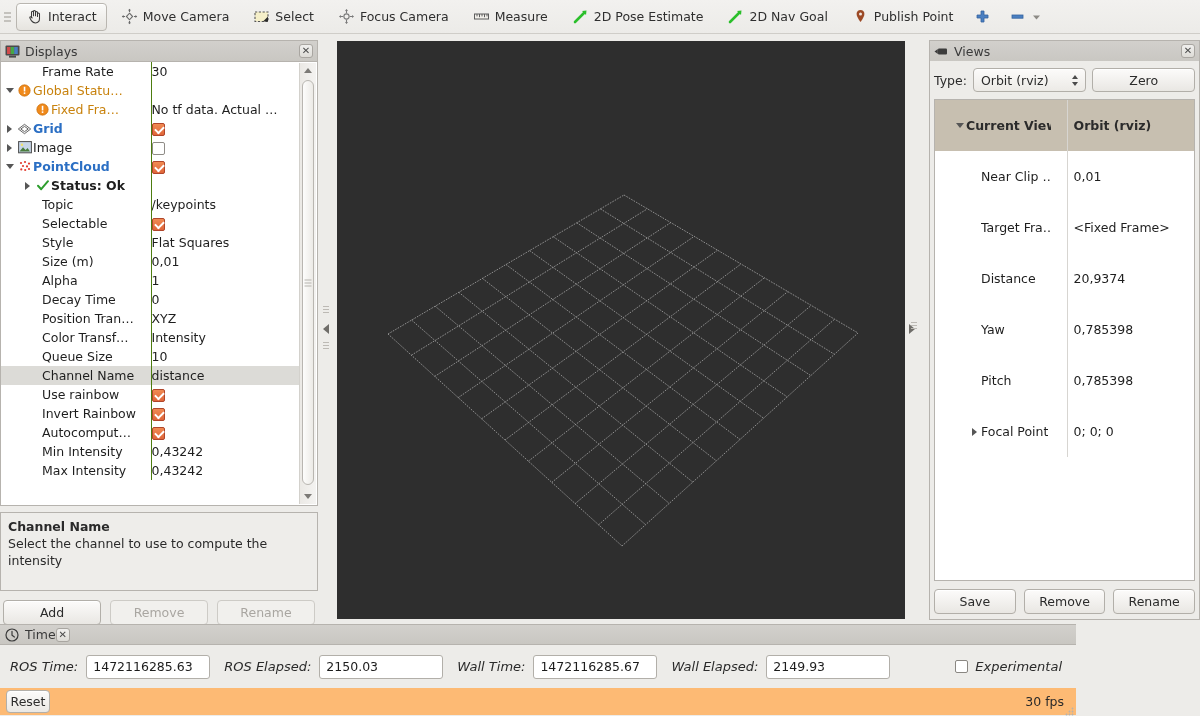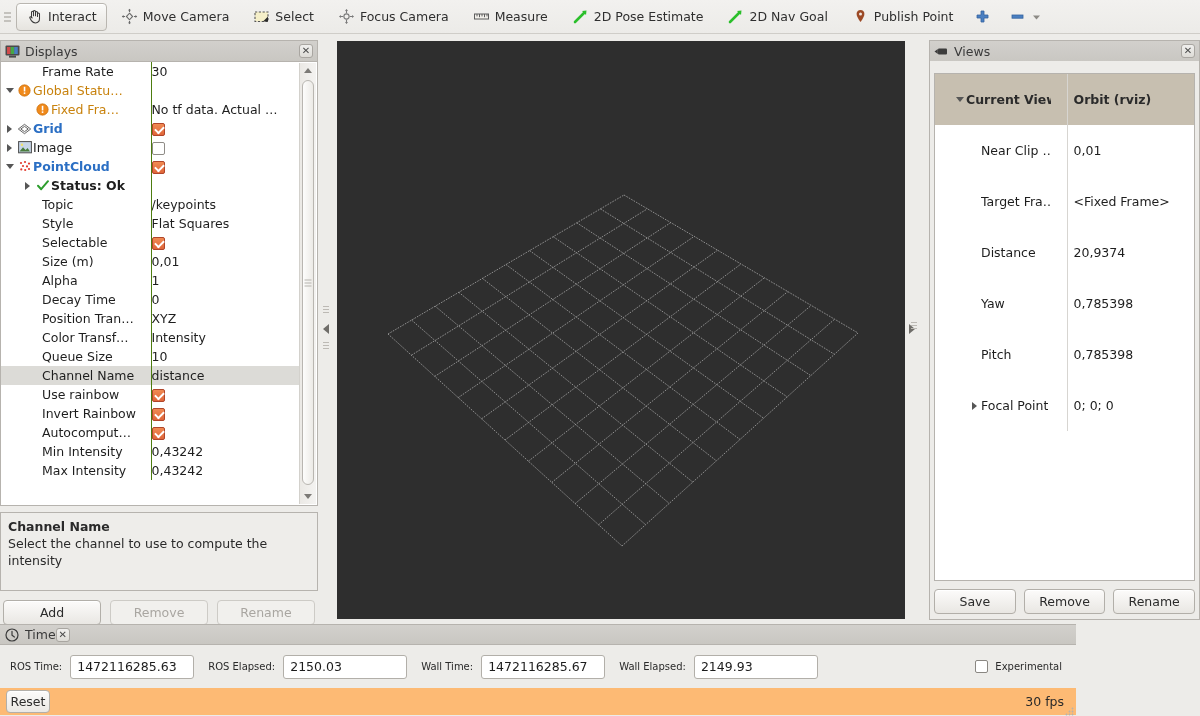--- a/index.html
+++ b/index.html
@@ -195,21 +195,21 @@
     height: 21px; display:flex; align-items:center;
     background: linear-gradient(to bottom,#d2d0cc,#c9c7c2);
     border-top:1px solid #b6b3ae; border-bottom:1px solid #b6b3ae;
     padding: 0 5px; color:#3a3a3a;
   }
   #time-title .pt-ico { width:14px;height:14px;margin-right:6px; }
   #time-body {
     height: 43px; background:#edece9; display:flex; align-items:center;
     padding-left: 10px; gap: 8px;
   }
-  .tlbl { font-size: 10px; color:#2a2a2a; }
+  .tlbl { font-size: 13px; color:#2a2a2a;font-style:italic; }
   .tinput {
     height: 24px; background:#fff; border:1px solid #b2afa9; border-radius:3px;
     display:flex; align-items:center; padding-left:6px; font-size:12.5px; color:#1c1c1c;
   }
   .w128 { width: 124px; }
   .w124 { width: 124px; }
   #exp-wrap { margin-left:auto; margin-right: 14px; display:flex; align-items:center; gap:7px; }
   .chkbox-plain { width:13px;height:13px;background:#fff;border:1px solid #8a8782;border-radius:2px; }
   #time-bottom {
     height: 27px; background:#fdba74; display:flex; align-items:center;
@@ -497,32 +497,32 @@
               <td class="colname">
                 <div class="nm indp">
                   <span class="lbl">Topic</span>
                 </div>
               </td>
               <td class="colval"><span>/keypoints</span></td>
             </tr>
             <tr>
               <td class="colname">
                 <div class="nm indp">
+                  <span class="lbl">Selectable</span>
+                </div>
+              </td>
+              <td class="colval"><span class="chk on"></span></td>
+            </tr>
+            <tr>
+              <td class="colname">
+                <div class="nm indp">
                   <span class="lbl">Style</span>
                 </div>
               </td>
               <td class="colval"><span>Flat Squares</span></td>
-            </tr>
-            <tr>
-              <td class="colname">
-                <div class="nm indp">
-                  <span class="lbl">Selectable</span>
-                </div>
-              </td>
-              <td class="colval"><span class="chk on"></span></td>
             </tr>
             <tr>
               <td class="colname">
                 <div class="nm indp">
                   <span class="lbl">Size (m)</span>
                 </div>
               </td>
               <td class="colval"><span>0,01</span></td>
             </tr>
             <tr>
@@ -681,20 +681,31 @@
         <svg viewBox="0 0 15 11" width="15" height="11">
           <rect x="4" y="2.5" width="9" height="6" rx="1" fill="#3c3c3c"></rect>
           <path d="M0.5 5.5 3.8 3v5Z" fill="#3c3c3c"></path>
         </svg>
       </span>
       <span class="pt-txt">Views</span>
       <span class="pt-close">✕</span>
     </div>
 
     <div id="views-body">
+      <div class="typerow">
+        <span class="tlabel">Type:</span>
+        <div class="combo">
+          <span class="cval">Orbit (rviz)</span>
+          <span class="spin">
+              <i class="u"></i>
+              <i class="d"></i>
+            </span>
+        </div>
+        <div class="btn btn-zero">Zero</div>
+      </div>
 
       <div id="views-tree">
         <table class="vtable">
           <tbody id="view-rows">
               <tr class="vhead">
                 <td class="vn">
                   <div class="nm ind0">
                     <span class="arrow open">
                       <i></i>
                     </span>

